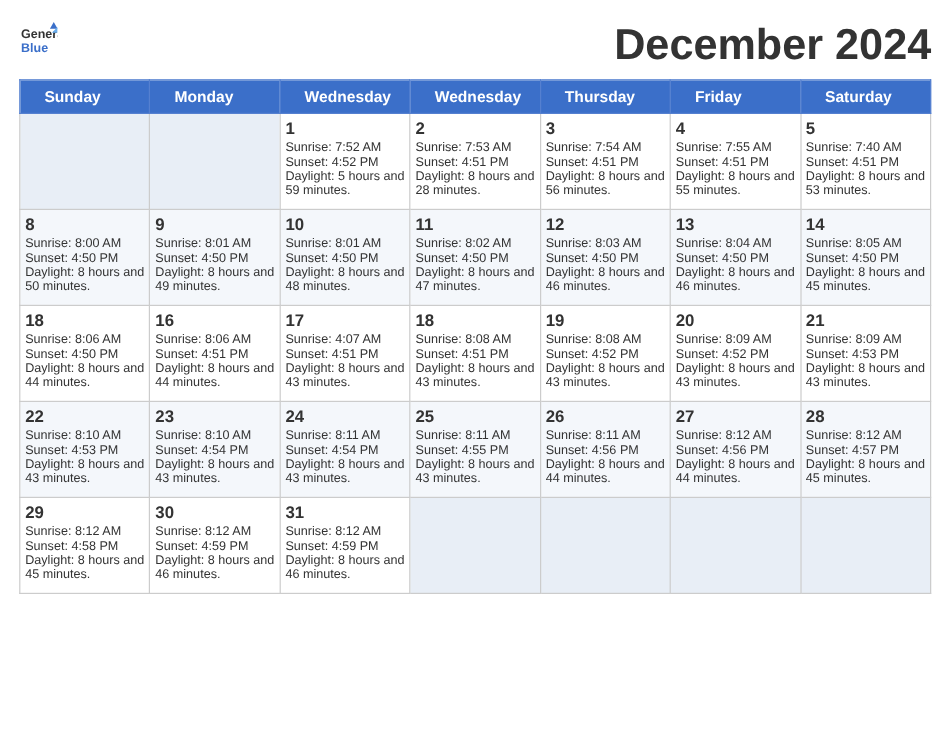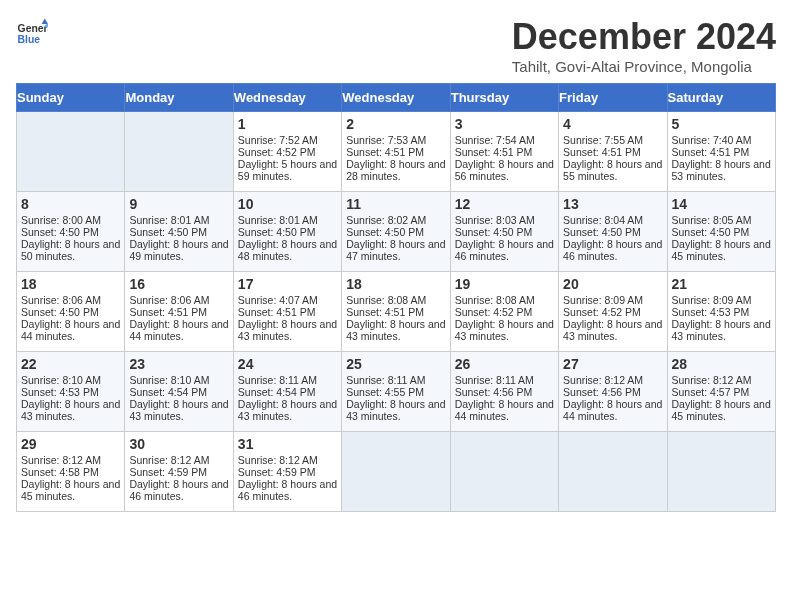--- a/index.html
+++ b/index.html
@@ -27,41 +27,41 @@
       font-size: 13px;
       font-weight: bold;
       color: #333;
       line-height: 1.1;
     }
     .logo-icon {
       width: 32px;
       height: 32px;
     }
     .title-block {
-      text-align: left;
+      text-align: center;
     }
     .month-title {
       font-size: 36px;
       font-weight: bold;
       color: #333;
     }
     .location-title {
       font-size: 15px;
       color: #555;
     }
     table {
       width: 100%;
       border-collapse: collapse;
       table-layout: fixed;
     }
     thead tr th {
       background-color: #3b6fc9;
       color: #fff;
       font-size: 13px;
-      padding: 6px 0;
+      padding: 6px 20px;
       text-align: left;
       border: 1px solid #5580d0;
     }
     tbody tr td {
       border: 1px solid #ccc;
       vertical-align: top;
       padding: 4px 4px 6px 4px;
       font-size: 10.5px;
       color: #333;
       height: 80px;
@@ -89,21 +89,20 @@
       <text x="2" y="20" font-size="13" font-weight="bold" fill="#333">General</text>
       <text x="2" y="34" font-size="13" font-weight="bold" fill="#3b6fc9">Blue</text>
       <polygon points="32,10 40,10 36,3" fill="#3b6fc9"></polygon>
       <polygon points="34,14 40,14 40,8" fill="#6aaeee"></polygon>
     </svg>
     <div class="logo-text">
     </div>
   </div>
   <div class="title-block">
     <div class="month-title">December 2024</div>
-    <div class="location-title">Tahilt, Govi-Altai Province, Mongolia</div>
   </div>
 </div>
 
 <table>
   <thead>
     <tr id="header-row">
         <th>Sunday</th>
         <th>Monday</th>
         <th>Wednesday</th>
         <th>Wednesday</th>

